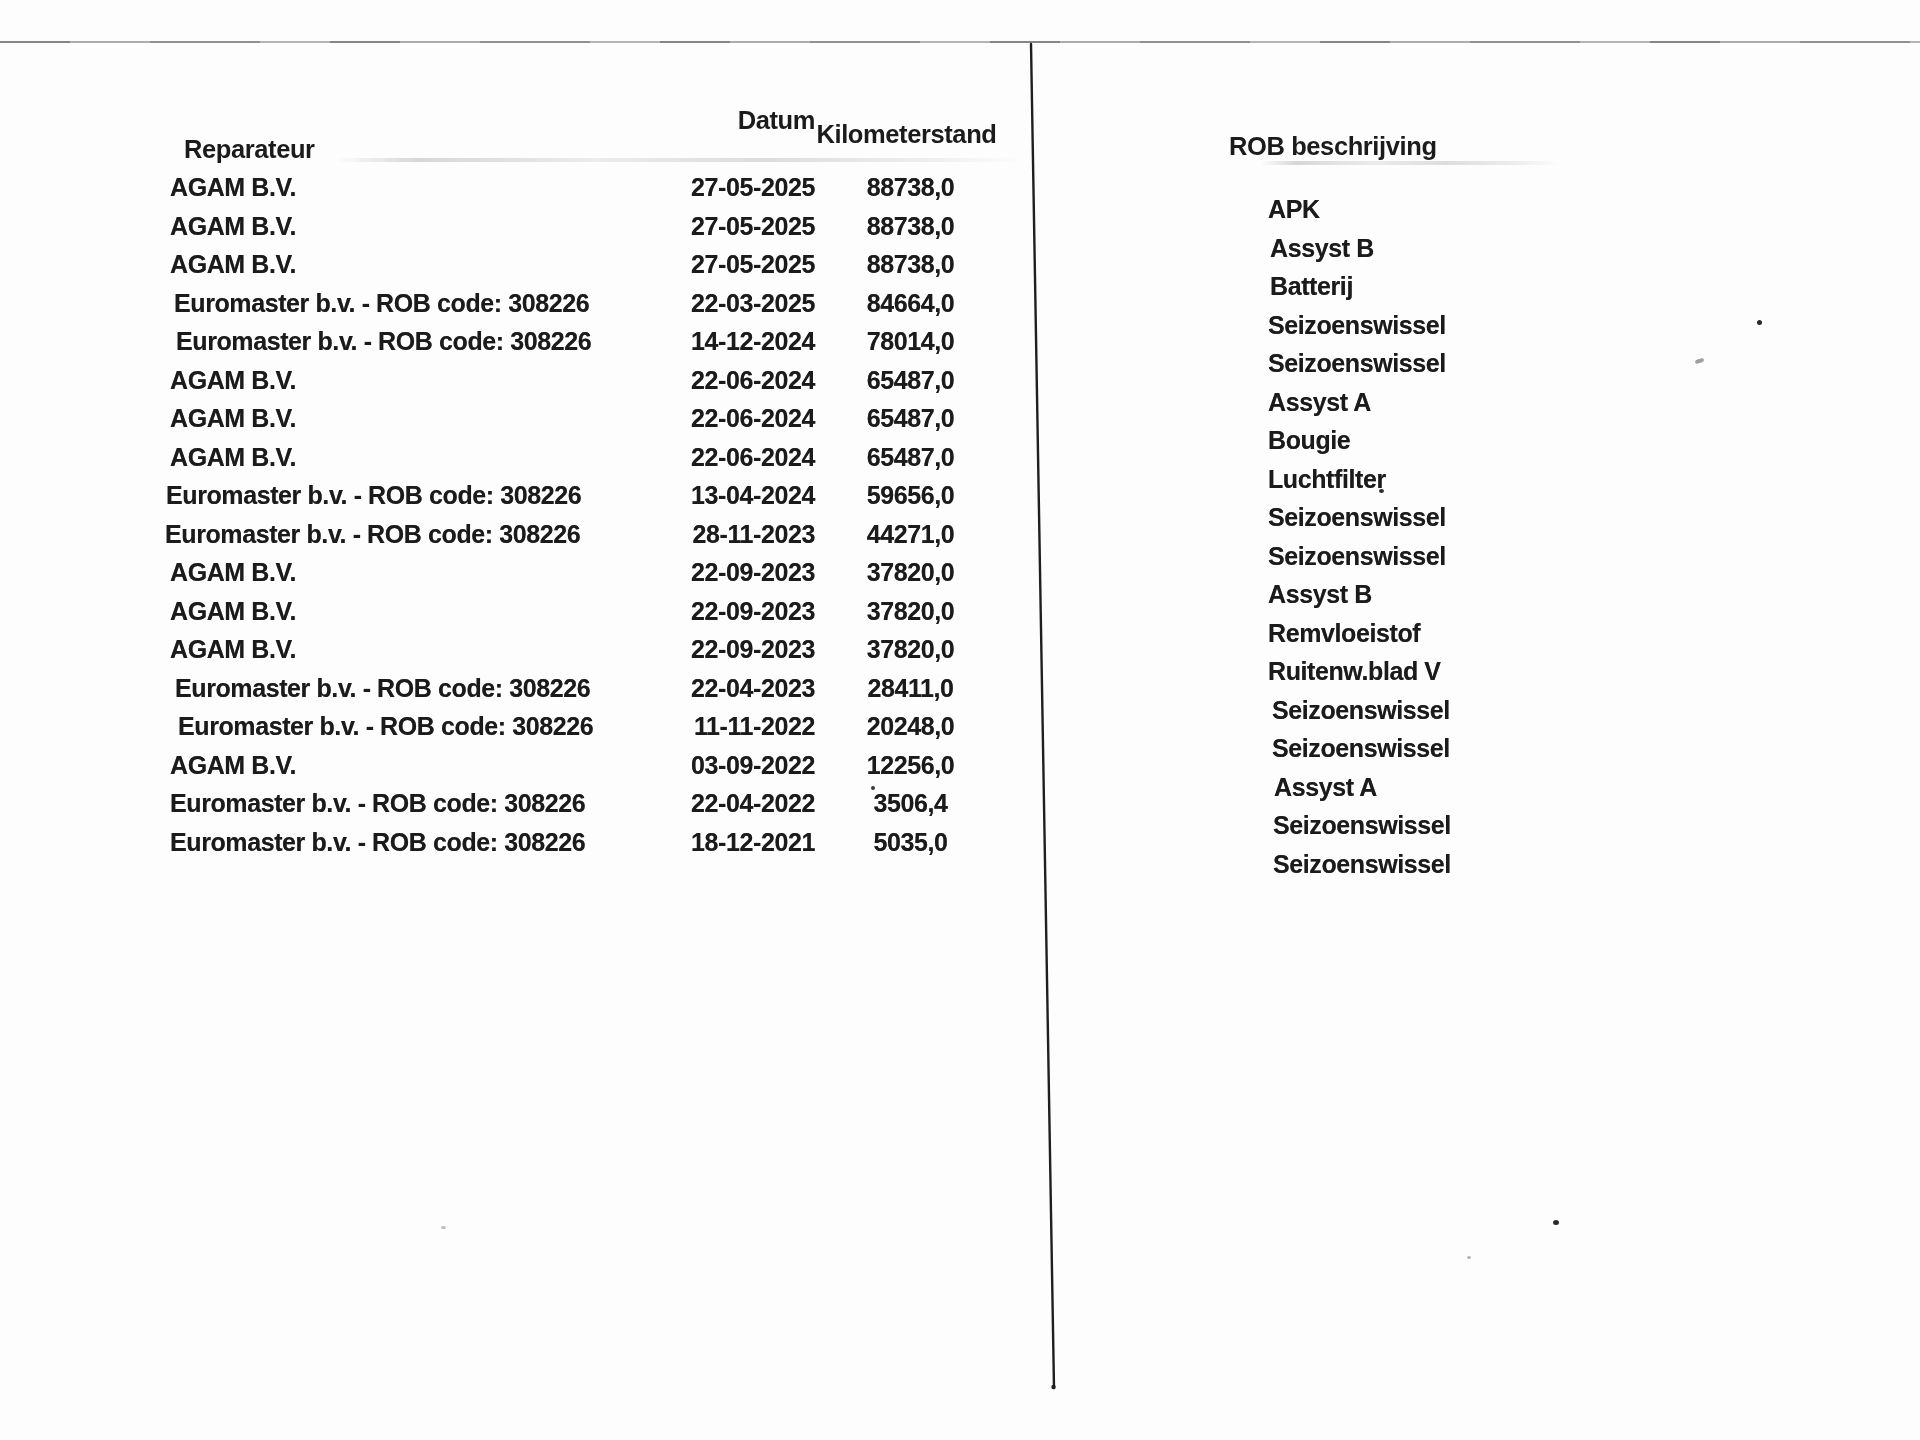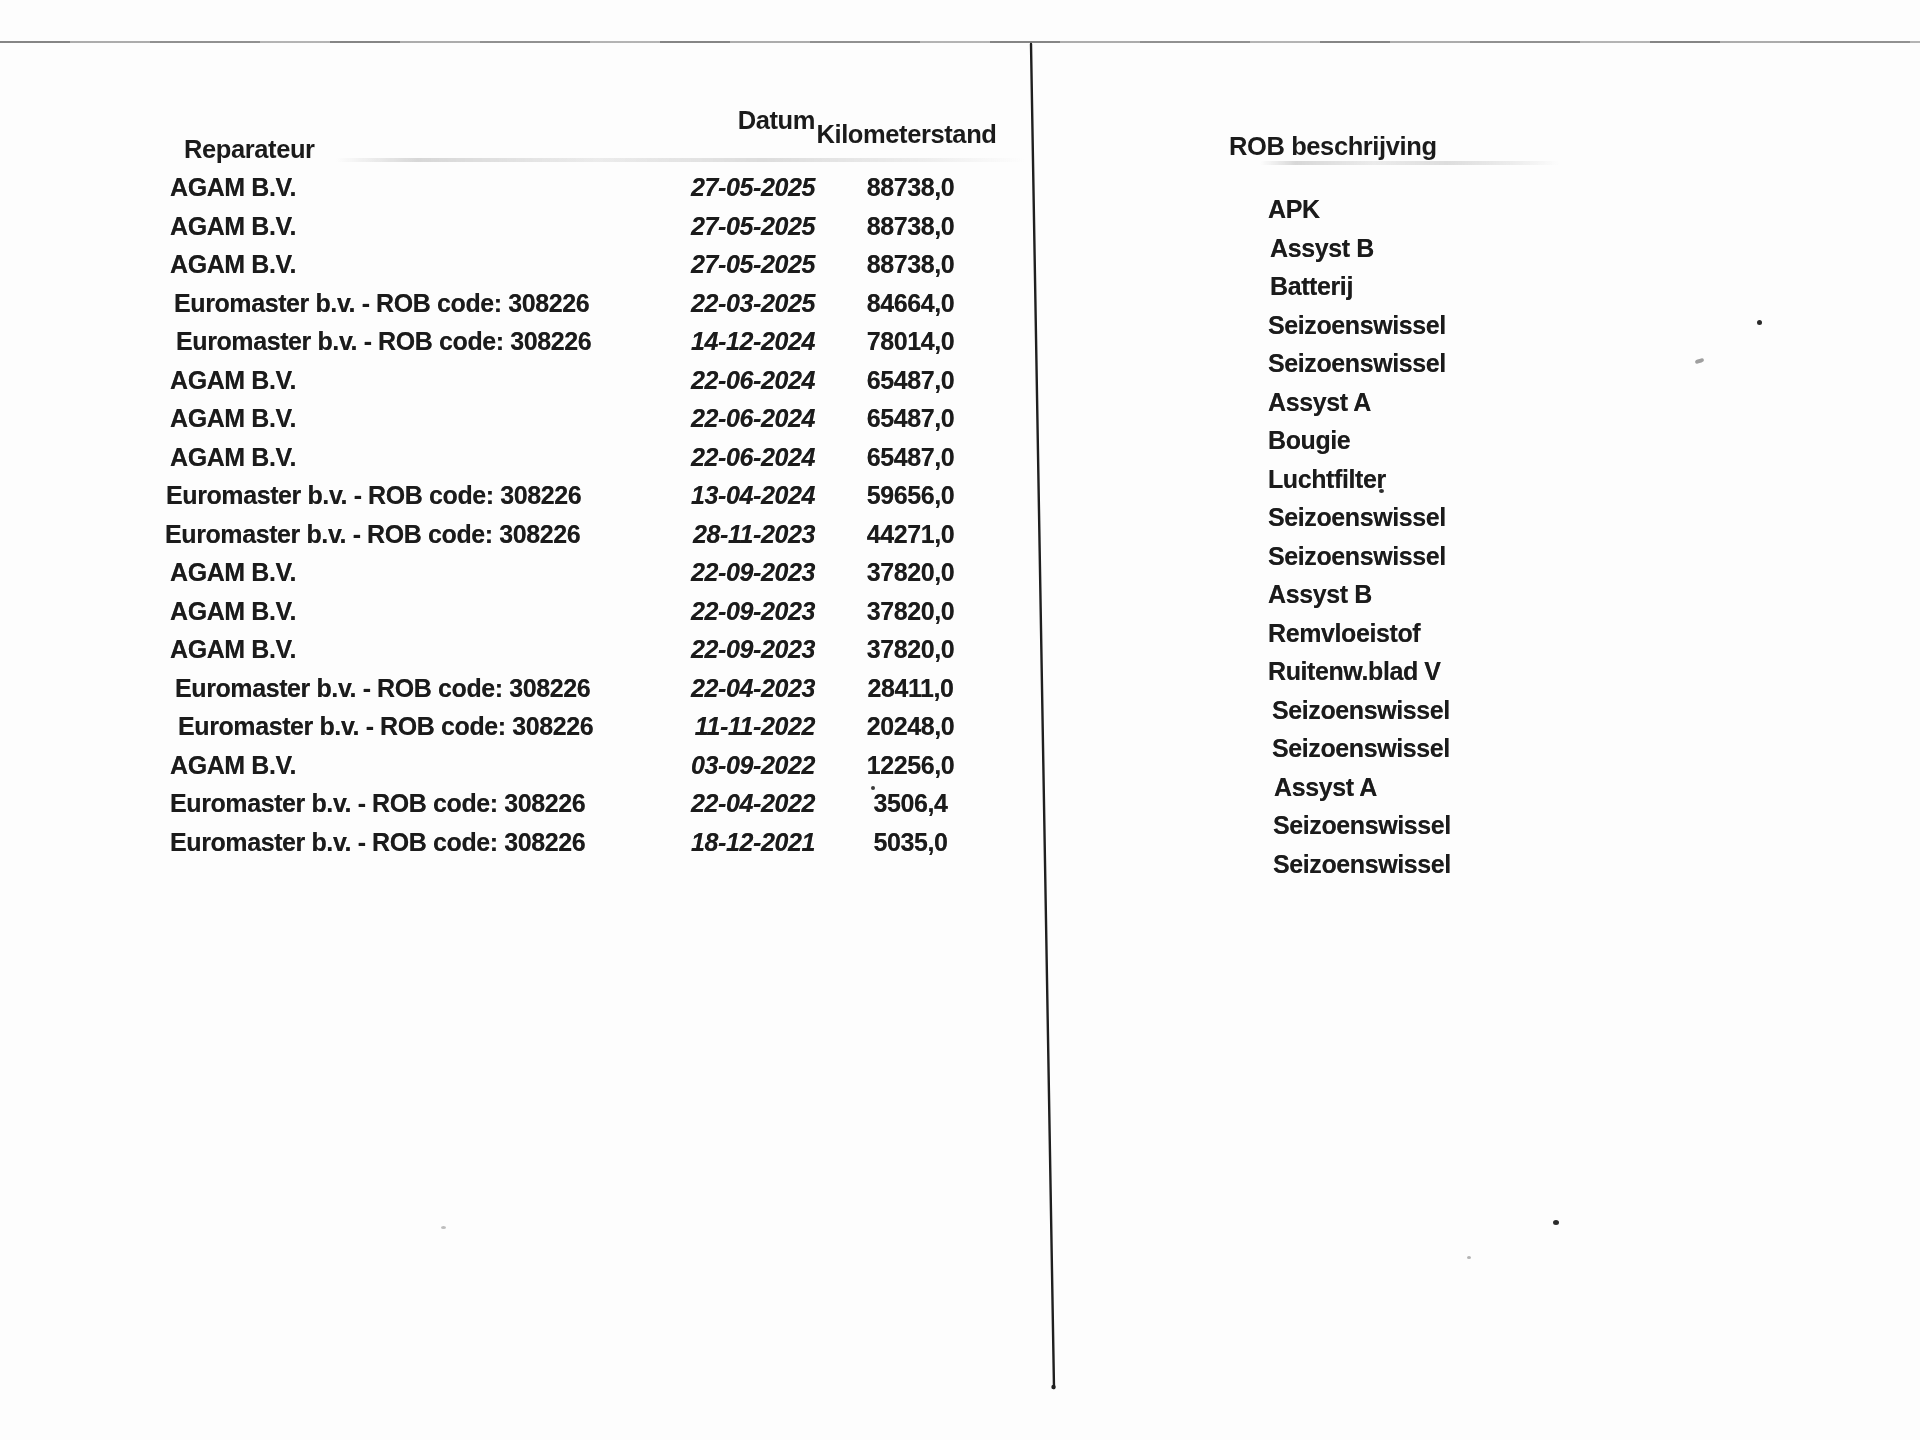--- a/index.html
+++ b/index.html
@@ -37,21 +37,21 @@
   .hdr-km {left:800px;top:122px;width:213px;text-align:center;}
   .hdr-rob{left:1229px;top:134px;}
   
   .row{position:absolute;left:0;width:1920px;height:32px;}
   .cell{
     position:absolute;white-space:nowrap;
     font-size:25px;letter-spacing:-0.4px;line-height:1;
     text-shadow:0 0 .5px rgba(20,20,20,.55);
   }
   .rep{left:170px;}
-  .dat{left:650px;width:165px;text-align:right;font-style:italic;}
+  .dat{left:650px;width:165px;text-align:right;}
   .km {left:804px;width:213px;text-align:center;}
   .rob{left:1268px;margin-top:22px;}
   
   .row:nth-child(4) .rep{transform:translateX(4px);}
   .row:nth-child(5) .rep{transform:translateX(6px);}
   .row:nth-child(9) .rep{transform:translateX(-4px);}
   .row:nth-child(10) .rep{transform:translateX(-5px);}
   .row:nth-child(14) .rep{transform:translateX(5px);}
   .row:nth-child(15) .rep{transform:translateX(8px);}
   .row:nth-child(2) .rob,.row:nth-child(3) .rob{transform:translateX(2px);}

